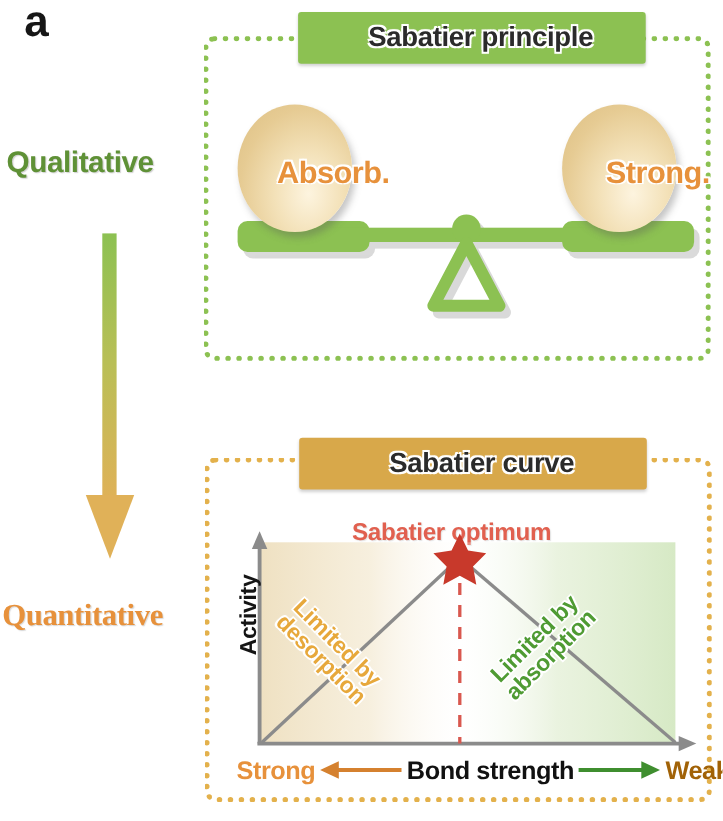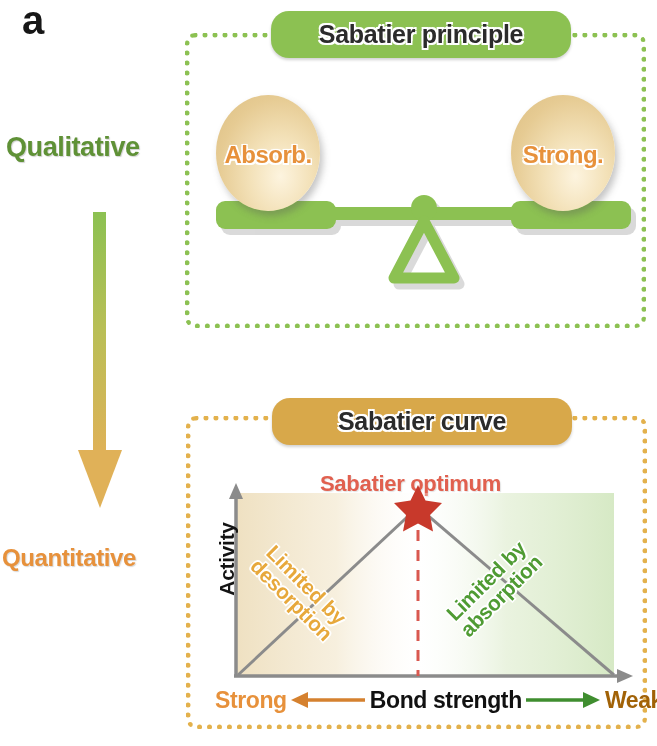--- a/index.html
+++ b/index.html
@@ -35,25 +35,26 @@
     font-size: 27px;
     font-weight: bold;
     color: #5f9136;
     letter-spacing: -0.4px;
     text-shadow: 1px 1px 1px rgba(120,120,120,0.35);
   }
   #quantitative-label {
     position: absolute;
     left: 2px;
     top: 544px;
-    font-size: 24px;
+    font-size: 28px;
     font-weight: bold;
     color: #e7913b;
     letter-spacing: -0.4px;
     text-shadow: 1px 1px 1px rgba(140,140,140,0.35);
+    font-family: Liberation Serif, serif;
   }
 
   
   #flow-arrow {
     position: absolute;
     left: 70px;
     top: 212px;
     width: 60px;
     height: 300px;
   }
@@ -77,35 +78,36 @@
     left: 186px;
     top: 416px;
     width: 461px;
     height: 313px;
     border-color: #e3b14c;
   }
 
   
   .title-chip {
     position: absolute;
-    border-radius: 18px;
+    border-radius: 3px;
     display: flex;
     align-items: center;
     justify-content: center;
     font-size: 25px;
     font-weight: bold;
     color: #2b2b2b;
     letter-spacing: -0.3px;
     text-shadow:
       -1.6px -1.6px 0 #ffffff,
        1.6px -1.6px 0 #ffffff,
       -1.6px  1.6px 0 #ffffff,
        1.6px  1.6px 0 #ffffff,
        0 0 3px #ffffff;
     box-shadow: 0 2px 3px rgba(0,0,0,0.18);
+    padding-left: 16px;
   }
   #title-sabatier {
     left: 271px;
     top: 11px;
     width: 300px;
     height: 47px;
     background: #8cc152;
   }
   #title-volcano {
     left: 272px;
@@ -132,30 +134,31 @@
       radial-gradient(ellipse at 62% 70%, #fdf4df 0%, #f3e1b8 34%, #e6cb93 68%, #dcbe82 100%);
     box-shadow: 3px 5px 7px rgba(90,90,90,0.35);
   }
   #ball-left  { left: 30px;  top: 20px; }
   #ball-right { left: 325px; top: 20px; }
   .ball-text {
     position: absolute;
     width: 100%;
     top: 46px;
     text-align: center;
-    font-size: 24px;
+    font-size: 28px;
     font-weight: bold;
     color: #e7913b;
     letter-spacing: -0.5px;
     text-shadow:
       -1.5px -1.5px 0 #ffffff,
        1.5px -1.5px 0 #ffffff,
       -1.5px  1.5px 0 #ffffff,
        1.5px  1.5px 0 #ffffff,
        0 0 3px #ffffff;
+    padding-left: 35px;
   }
 
   
   #plot {
     position: absolute;
     left: 186px;
     top: 455px;
     width: 460px;
     height: 275px;
   }

